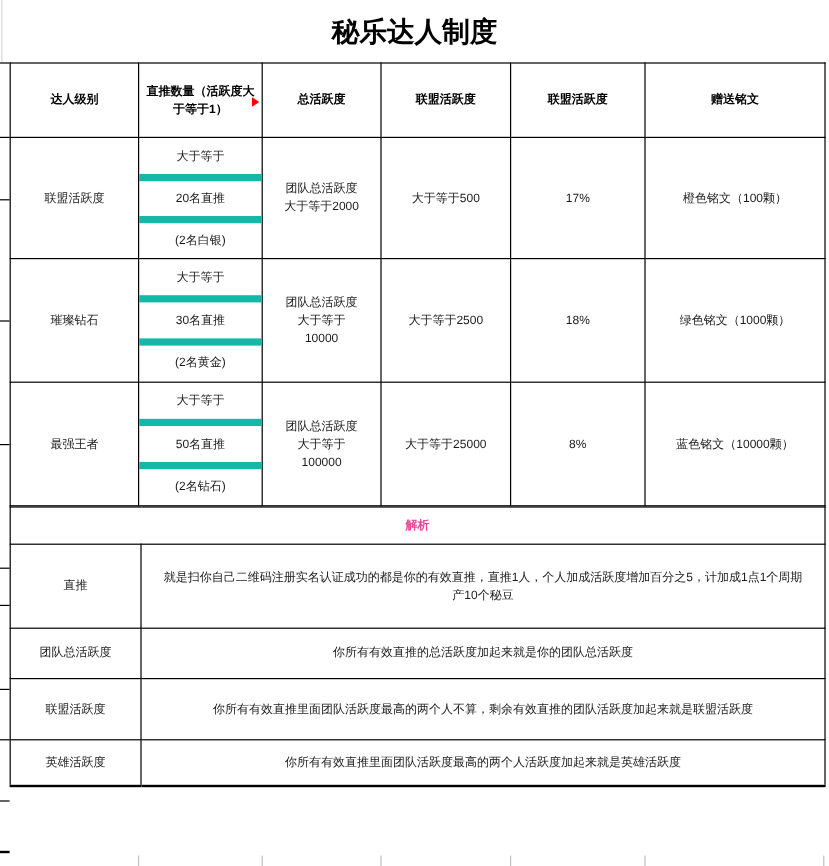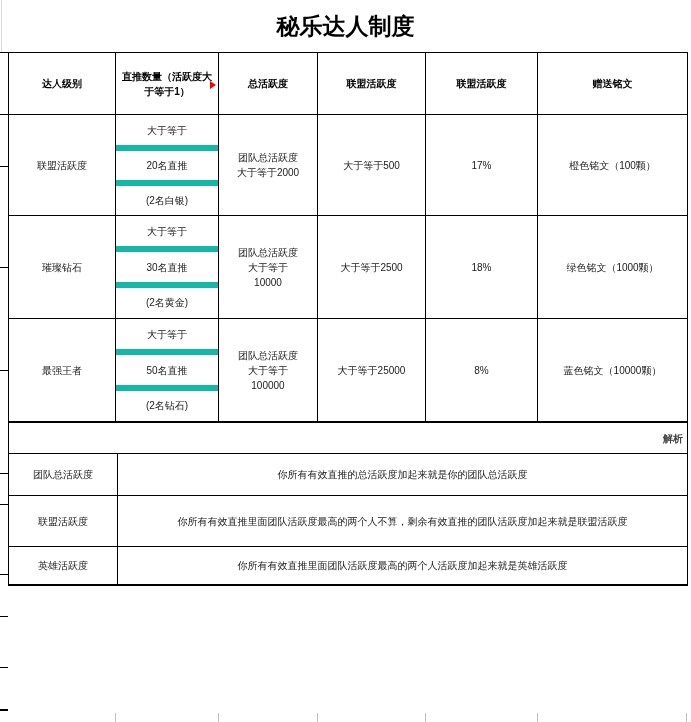--- a/index.html
+++ b/index.html
@@ -28,21 +28,21 @@
   .comment-marker {
     position:absolute; right:2px; top:28px; width:0; height:0;
     border-top:4px solid transparent; border-bottom:4px solid transparent;
     border-left:6px solid #ff0000;
   }
   td.stack-cell { padding:0; }
   .stack { display:flex; flex-direction:column; width:100%; }
   .stack > div { flex:1; display:flex; align-items:center; justify-content:center; }
   .stack > div + div { border-top:6px solid #14b8a6; }
   .h99 { height:99px; } .h101 { height:101px; }
-  .analysis-hdr td { font-weight:700; color:#404040;text-align:right; }
+  .analysis-hdr td { font-weight:700; color:#ec4899; }
   .thick-bottom td { border-bottom:2px solid #000; }
   .def-cell { padding:2px 14px; }
   
   .tick { position:absolute; left:0; width:8px; height:1px; background:#000; }
   .tick2 { height:2px; }
   
   .ghost-strip { position:absolute; left:8px; top:713px; width:679px; height:9px; }
   .ghost-v { position:absolute; top:0; width:1px; height:9px; background:#c0c0c0; }
 </style>
 </head>
@@ -131,20 +131,24 @@
 
   <table>
     <colgroup>
       <col style="width:109px">
         <col style="width:570px">
     </colgroup>
     <tbody>
         <tr class="analysis-hdr" style="height:31px">
       <td colspan="2">解析</td>
     </tr>
+    <tr style="height:70px">
+      <td>直推</td>
+      <td class="def-cell">就是扫你自己二维码注册实名认证成功的都是你的有效直推，直推1人，个人加成活跃度增加百分之5，计加成1点1个周期产10个秘豆</td>
+    </tr>
     <tr style="height:42px">
       <td>团队总活跃度</td>
       <td class="def-cell">你所有有效直推的总活跃度加起来就是你的团队总活跃度</td>
     </tr>
     <tr style="height:51px">
       <td>联盟活跃度</td>
       <td class="def-cell">你所有有效直推里面团队活跃度最高的两个人不算，剩余有效直推的团队活跃度加起来就是联盟活跃度</td>
     </tr>
     <tr class="thick-bottom" style="height:38px">
       <td>英雄活跃度</td>

